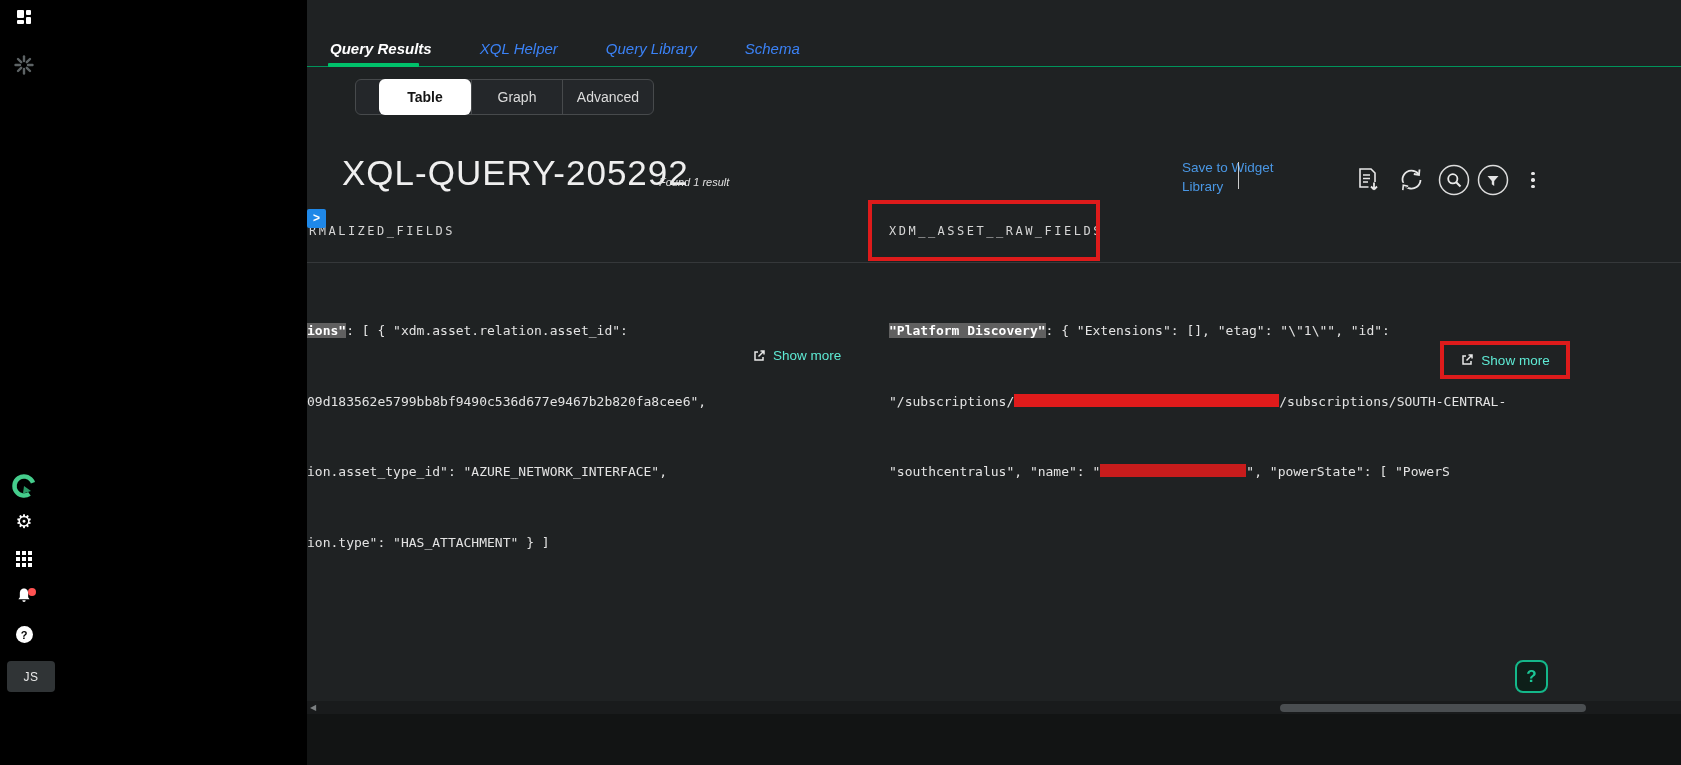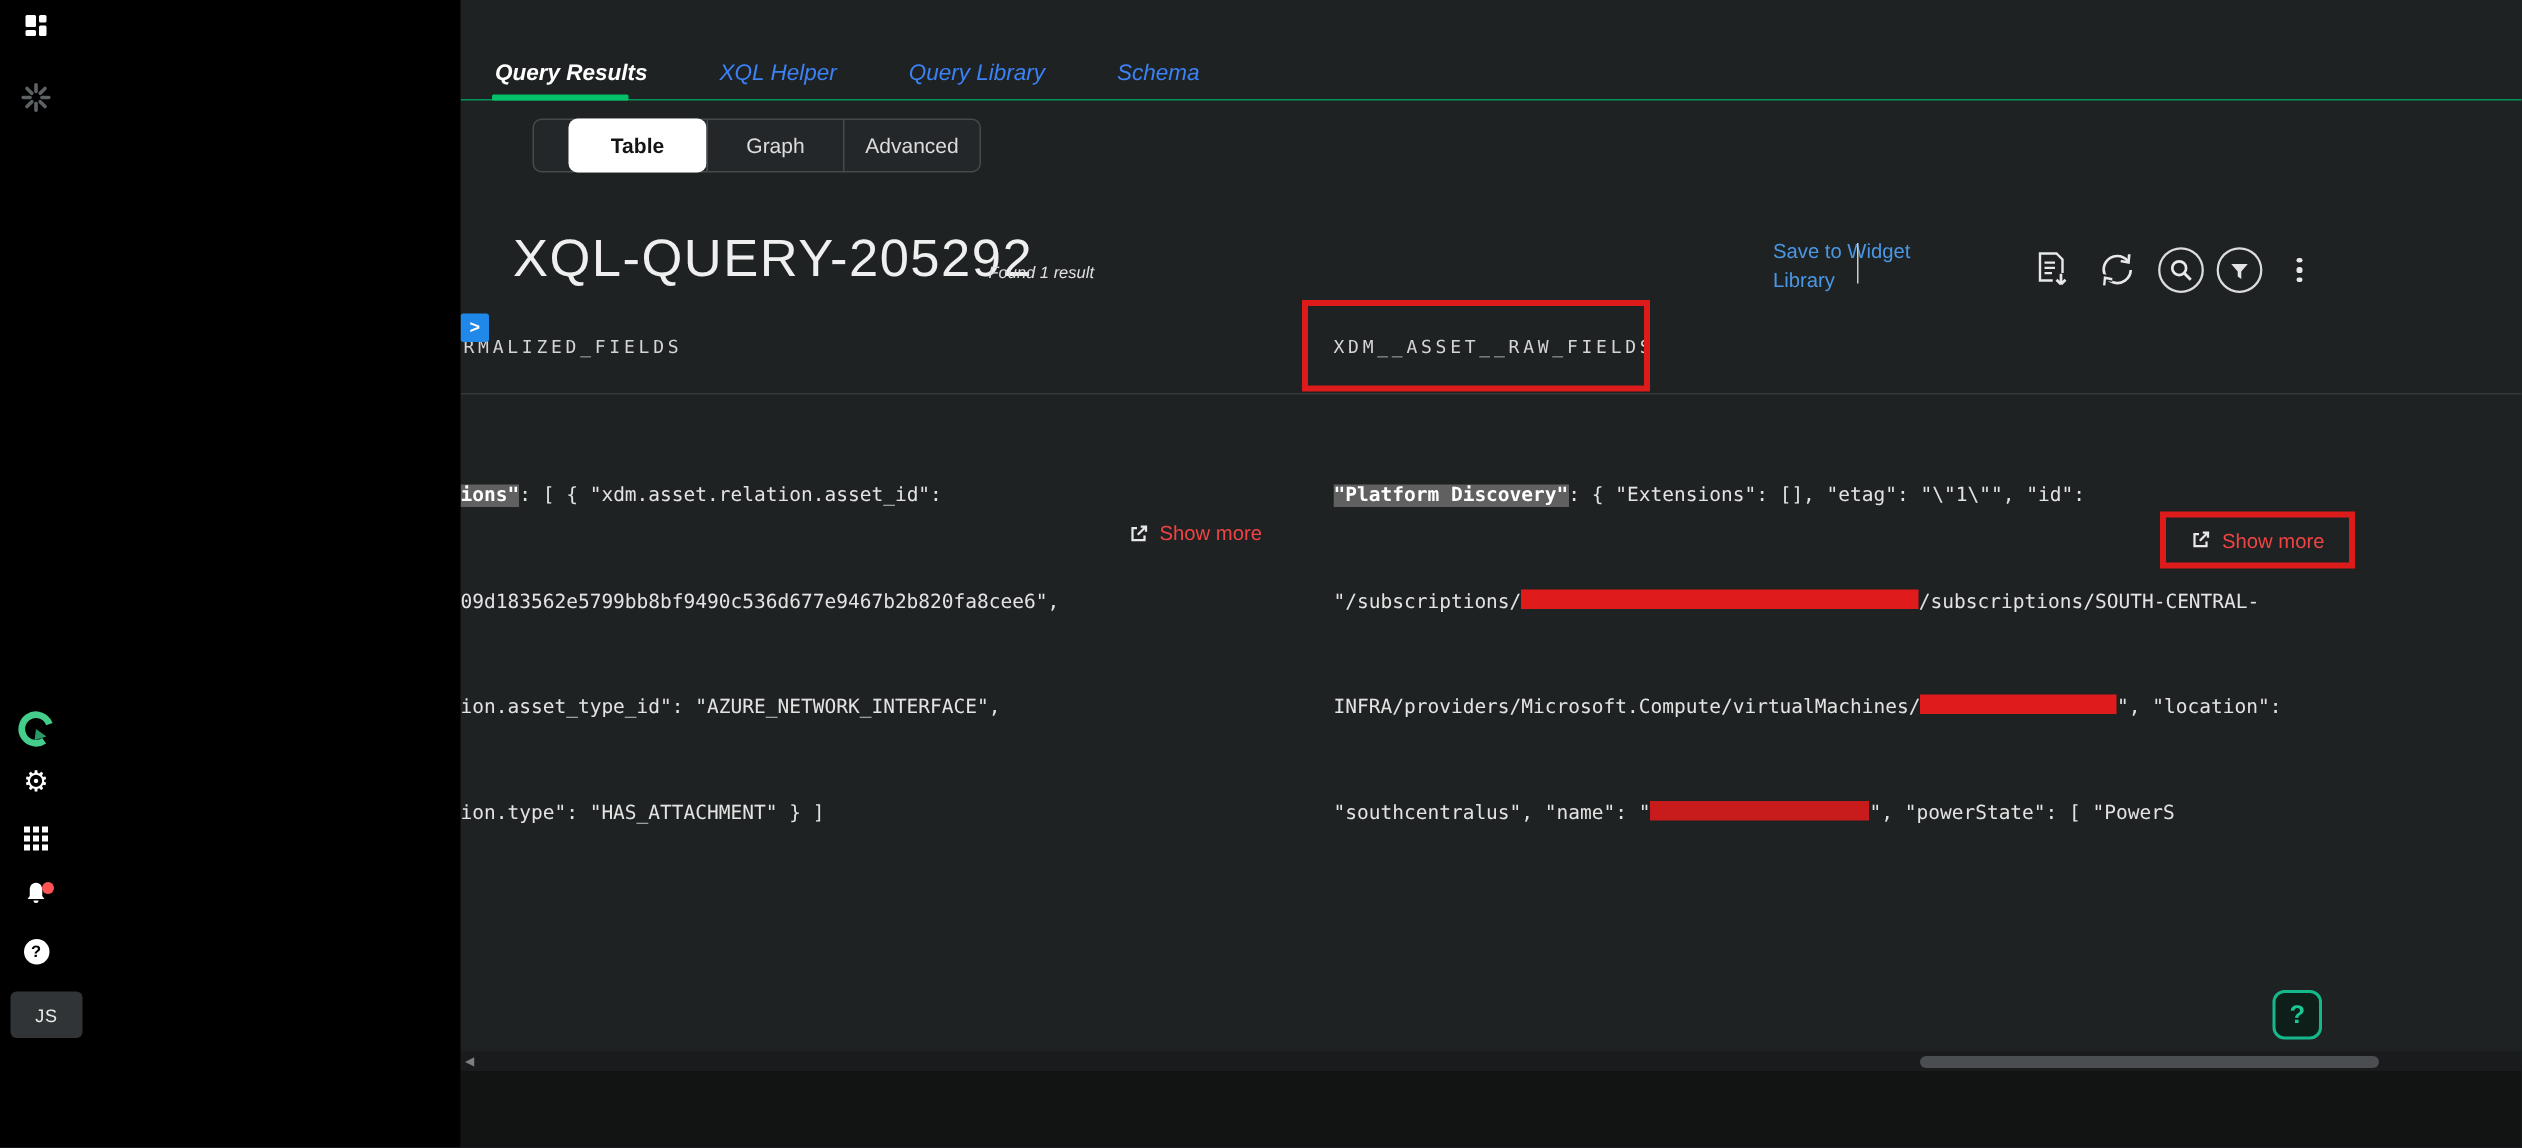--- a/index.html
+++ b/index.html
@@ -66,21 +66,21 @@
   .cell { position:absolute; top:272px; font-family:"DejaVu Sans Mono", monospace; font-size:13px; line-height:23.5px; color:#e3e3e3; white-space:pre; overflow:hidden; }
   .cell.left  { left:0; width:560px; }
   .cell.right { left:582px; width:792px; }
   .hl { background:#606060; color:#fff; font-weight:bold; }
   .redact { display:inline-block; height:13px; background:#e01b1b; vertical-align:-1px; }
   .redact.w2 { width:265px; }
   .redact.w3 { width:131px; }
   .redact.w4 { width:146px; opacity:.88; }
 
   
-  .showmore { display:flex; align-items:center; gap:7px; color:#ef4444; font-size:13.5px; cursor:pointer; font-family:"Liberation Sans", sans-serif; }
+  .showmore { display:flex; align-items:center; gap:7px; color:#5eead4; font-size:13.5px; cursor:pointer; font-family:"Liberation Sans", sans-serif; }
   .showmore-left { position:absolute; left:445px; top:348px; }
   .showmore-right-box { position:absolute; left:1133px; top:341px; width:130px; height:38px; border:4px solid #de1b1b; background:#1f2223; display:flex; align-items:center; justify-content:center; z-index:3; }
 
   
   .hscroll { position:absolute; left:0; top:701px; width:100%; height:13px; background:#191b1c; }
   .harrow { position:absolute; left:3px; top:0; height:13px; color:#7c8082; font-size:8px; line-height:13px; cursor:pointer; font-family:"DejaVu Sans", sans-serif; }
   .hthumb { position:absolute; left:973px; top:2.5px; width:306px; height:8px; background:#4a4e51; border-radius:4px; cursor:pointer; }
   .bottomstrip { position:absolute; left:0; top:714px; width:100%; height:51px; background:#121414; }
 
   .help-fab { position:absolute; left:1208px; top:660px; width:33px; height:33px; border:2px solid #14b88a; border-radius:8px; background:#0e1f19; color:#1bc796; font-weight:bold; font-size:17px; display:flex; align-items:center; justify-content:center; cursor:pointer; z-index:6; }
@@ -230,21 +230,20 @@
   <div class="cell left">
     <div><span class="hl">ions"</span><span>: [ { "xdm.asset.relation.asset_id":</span></div>
     <div><span>09d183562e5799bb8bf9490c536d677e9467b2b820fa8cee6",</span></div>
     <div><span>ion.asset_type_id": "AZURE_NETWORK_INTERFACE",</span></div>
     <div><span>ion.type": "HAS_ATTACHMENT" } ]</span></div>
   </div>
 
   <div class="cell right">
     <div><span class="hl">"Platform Discovery"</span><span>: { "Extensions": [], "etag": "\"1\"", "id":</span></div>
     <div><span>"/subscriptions/</span><span class="redact w2"></span><span>/subscriptions/SOUTH-CENTRAL-</span></div>
-    <div><span>INFRA/providers/Microsoft.Compute/virtualMachines/</span><span class="redact w3"></span><span>", "location":</span></div>
     <div><span>"southcentralus", "name": "</span><span class="redact w4"></span><span>", "powerState": [ "PowerS</span></div>
   </div>
 
   <div class="showmore showmore-left">
     <svg width="14" height="14" viewBox="0 0 14 14">
       <path d="M6 3 H3 v8 h8 V8" fill="none" stroke="#e8e8e8" stroke-width="1.5"></path>
       <path d="M6.5 7.5 L12 2 M8.5 2 H12 V5.5" fill="none" stroke="#e8e8e8" stroke-width="1.5"></path>
     </svg>
     <span>Show more</span>
   </div>

